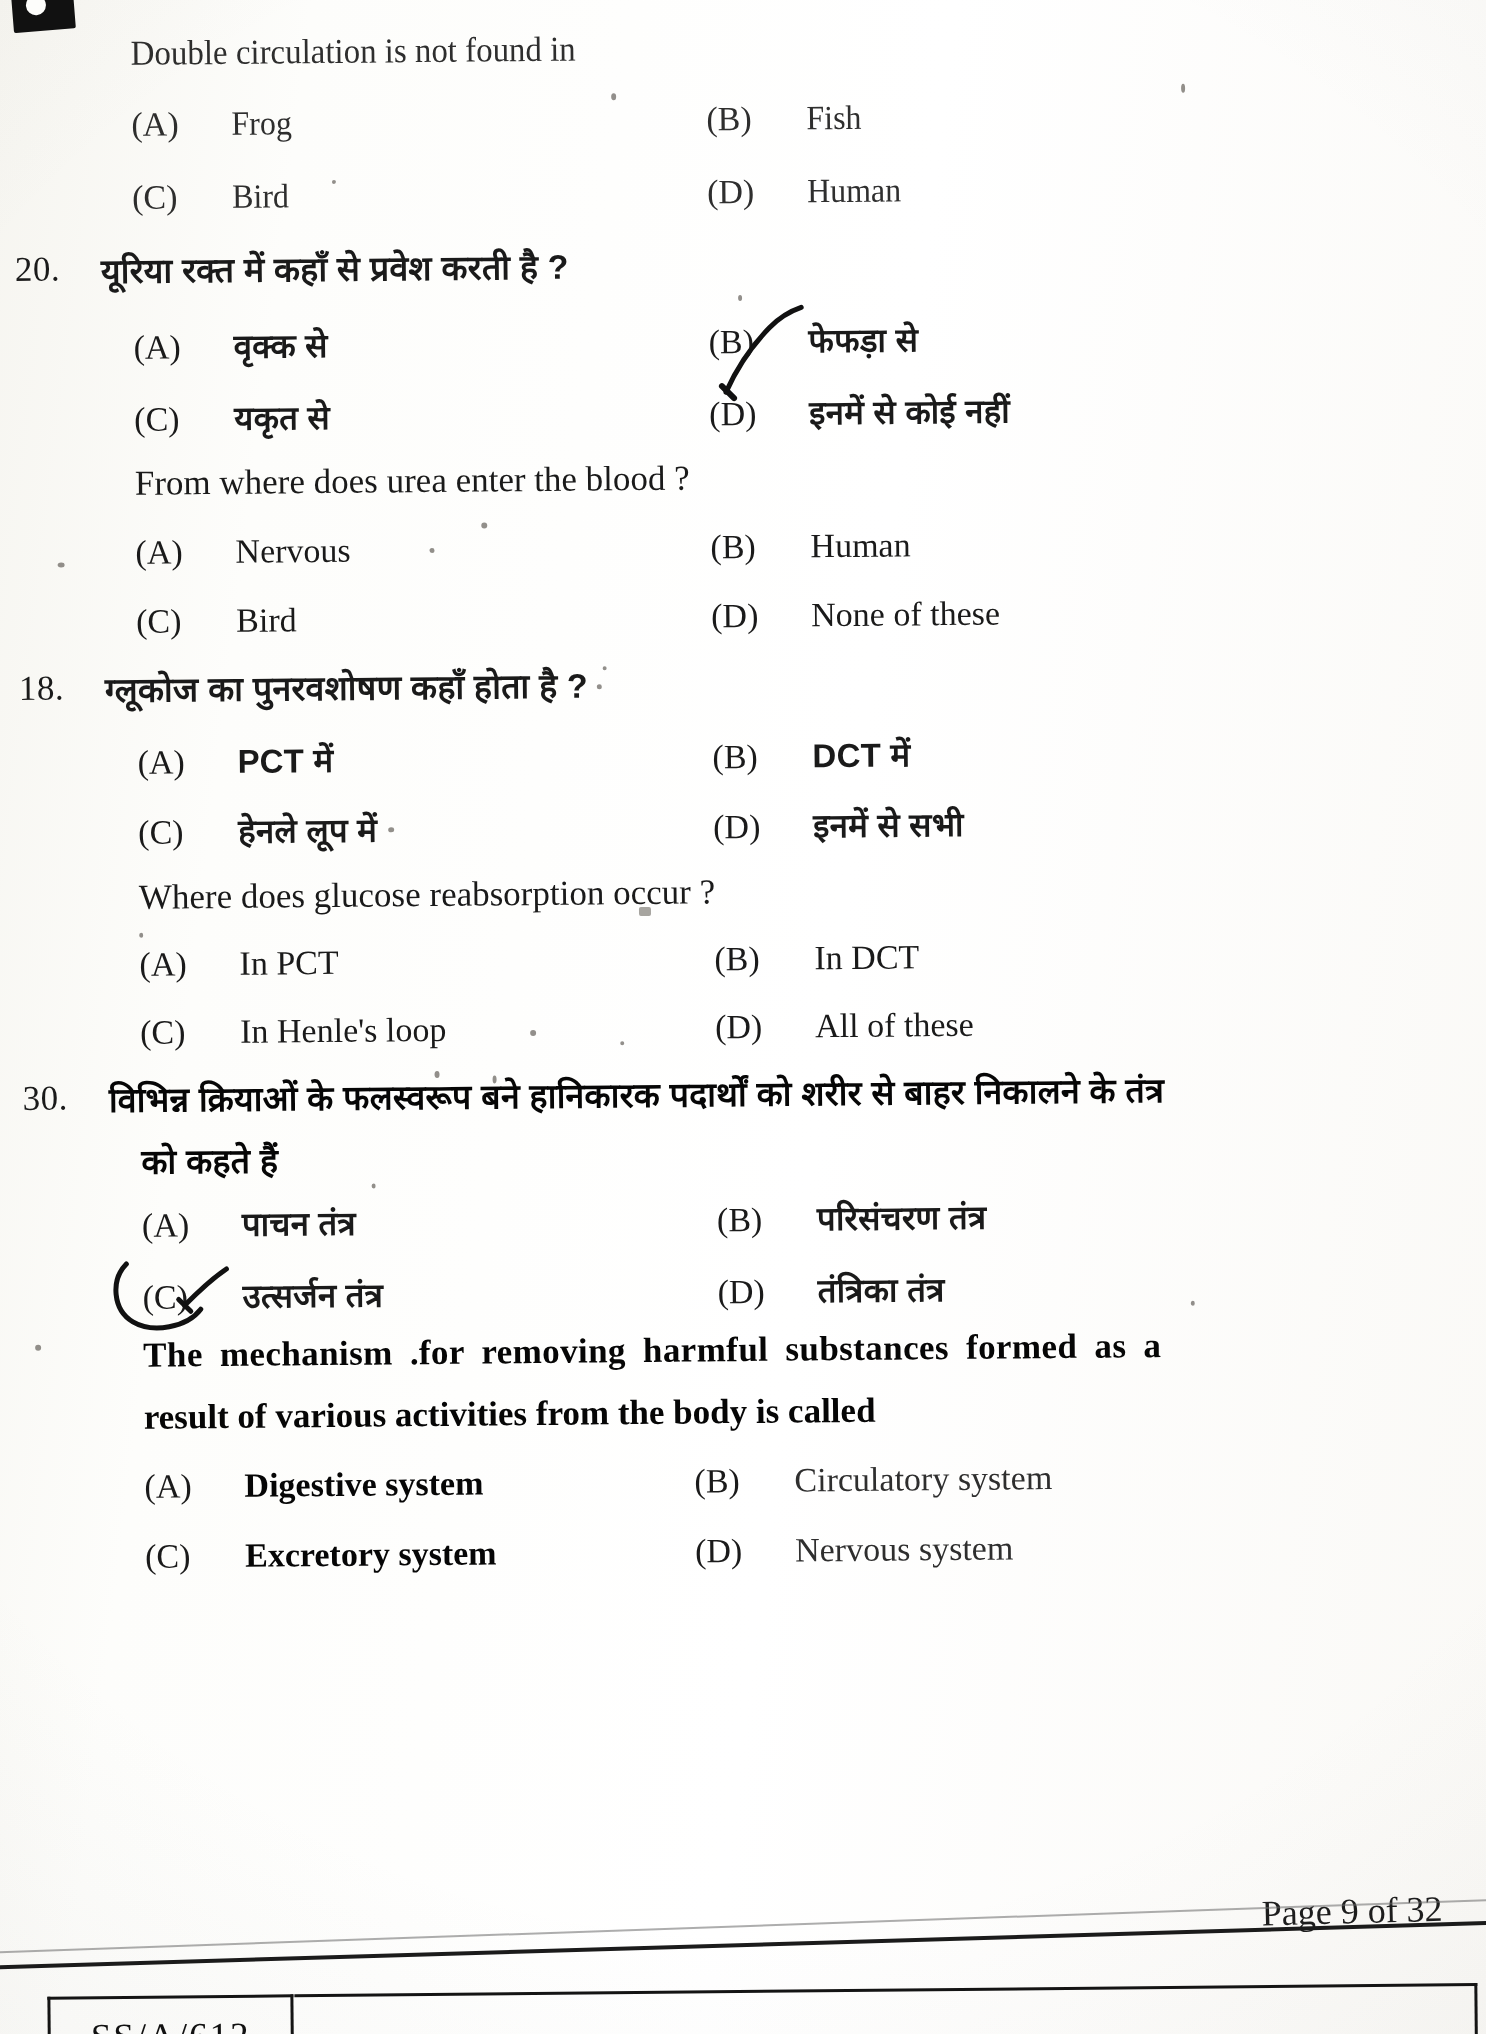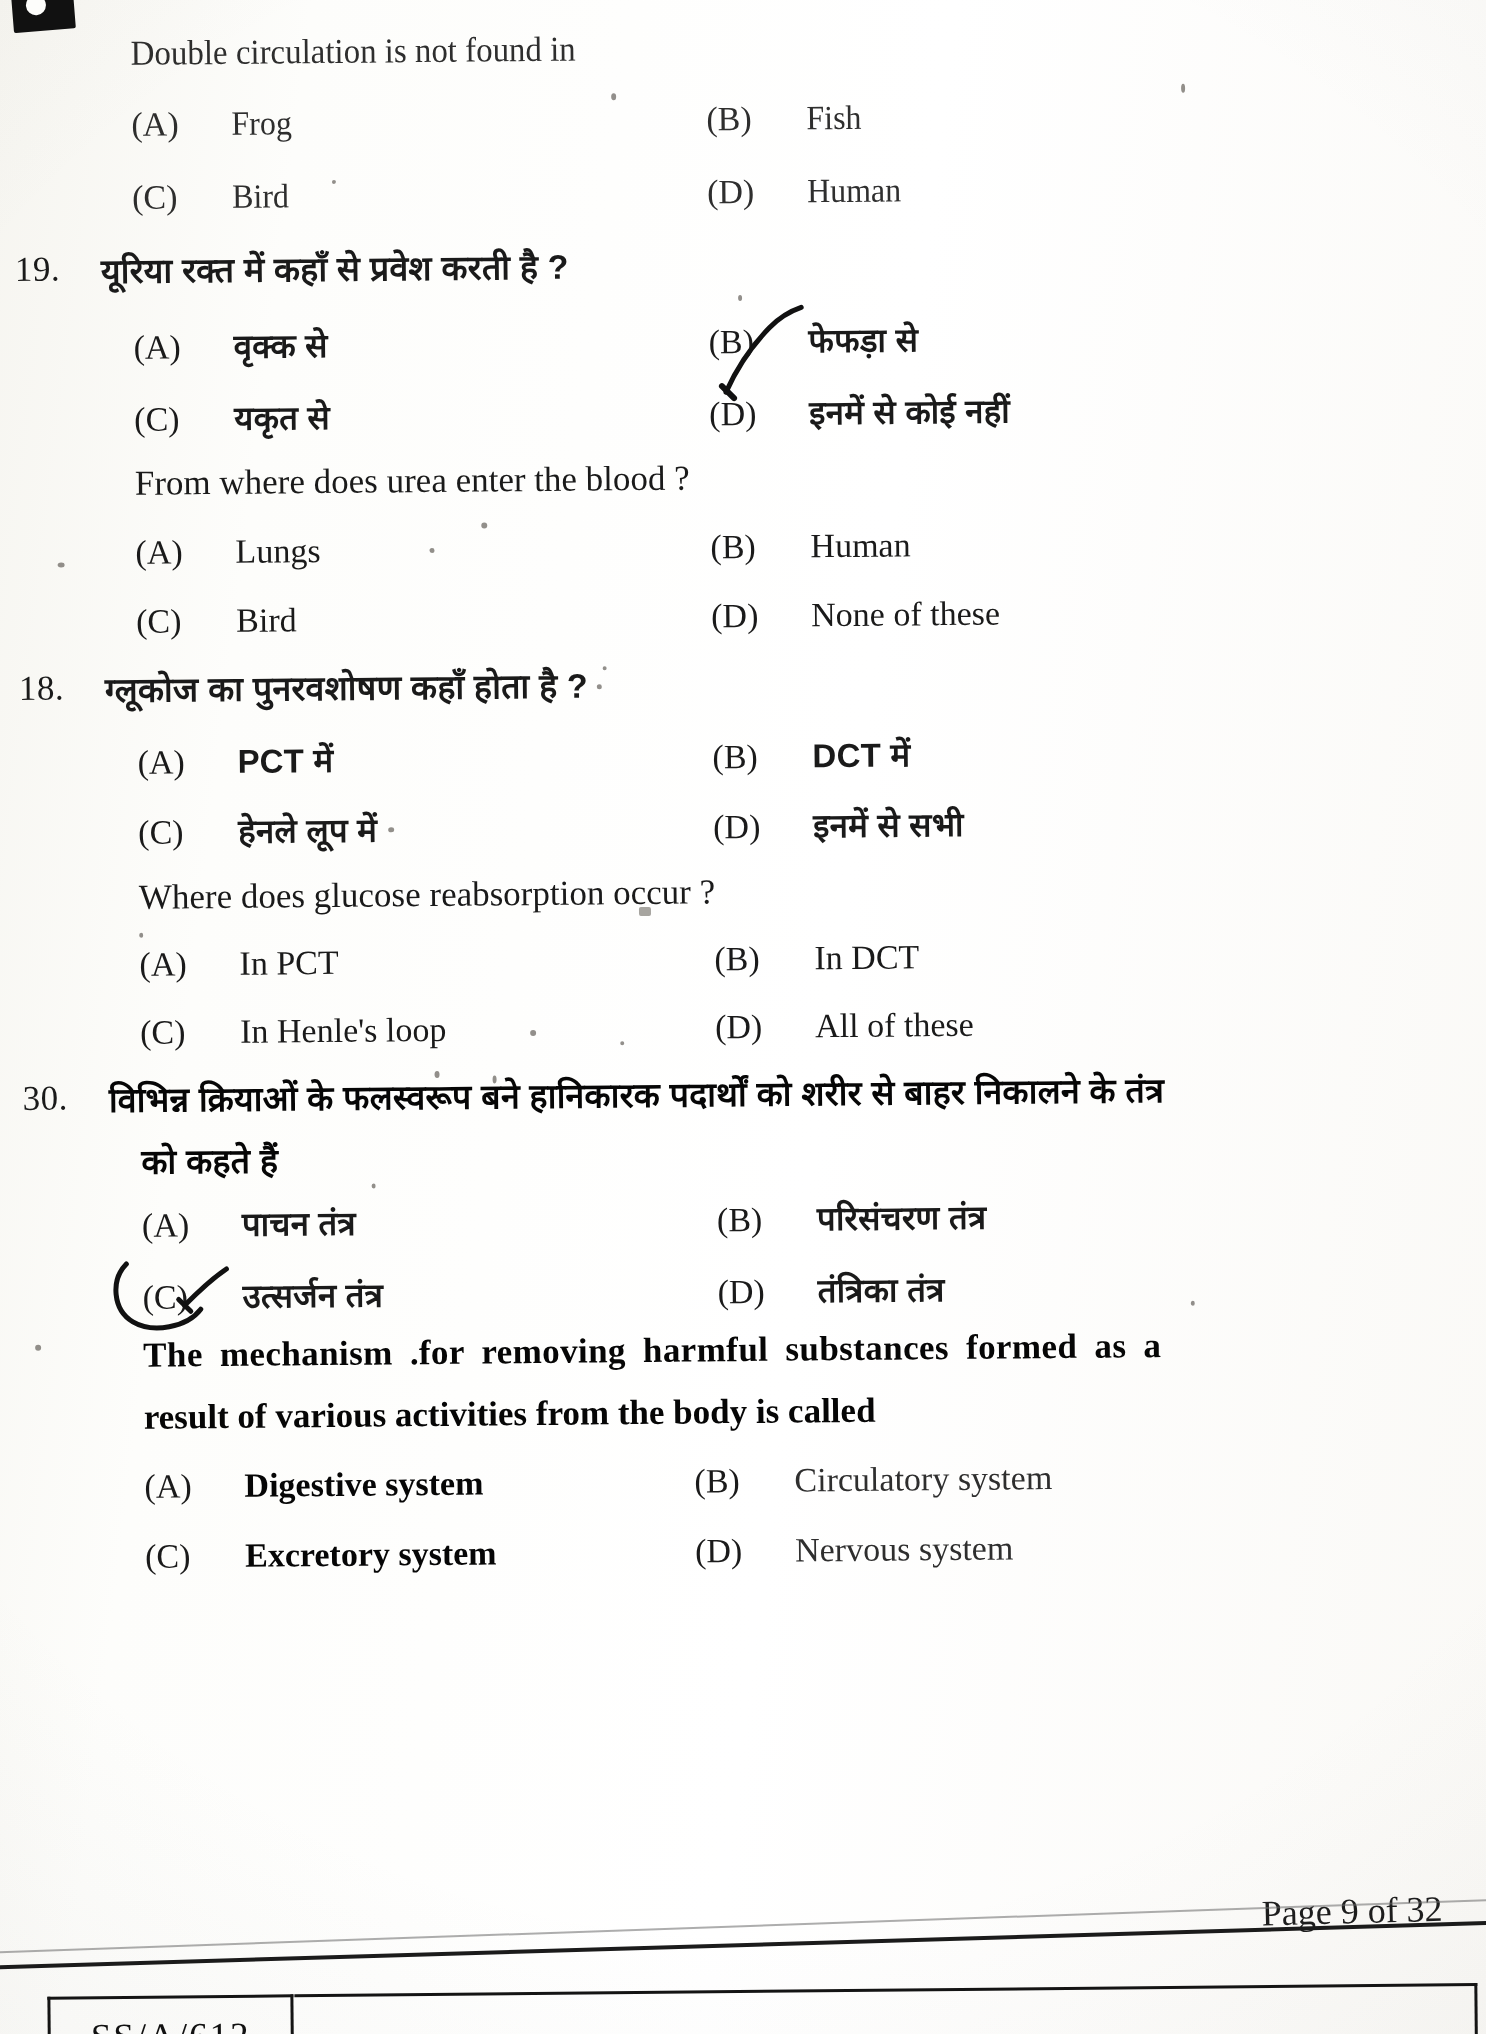--- a/index.html
+++ b/index.html
@@ -219,21 +219,21 @@
         <span class="opt-key">(C)</span>
         <span class="opt-val eng squished">Bird</span>
       </div>
       <div class="opt">
         <span class="opt-key">(D)</span>
         <span class="opt-val eng squished">Human</span>
       </div>
     </div>
 
     <div class="q-row" style="left: 22px; top: 243px;">
-      <span class="q-num">19.</span>
+      <span class="q-num">20.</span>
       <span class="q-text hindi">यूरिया रक्त में कहाँ से प्रवेश करती है ?</span>
     </div>
 
     <div class="opt-grid" style="top: 318px;">
       <div class="opt">
         <span class="opt-key">(A)</span>
         <span class="opt-val hindi">वृक्क से</span>
       </div>
       <div class="opt">
         <span class="opt-key">(B)</span>
@@ -259,21 +259,21 @@
       </div>
     </div>
 
     <div class="stem" style="top: 458px;">
       <span class="eng">From where does urea enter the blood ?</span>
     </div>
 
     <div class="opt-grid" style="top: 528px;">
       <div class="opt">
         <span class="opt-key">(A)</span>
-        <span class="opt-val eng">Lungs</span>
+        <span class="opt-val eng">Nervous</span>
       </div>
       <div class="opt">
         <span class="opt-key">(B)</span>
         <span class="opt-val eng">Human</span>
       </div>
     </div>
 
     <div class="opt-grid" style="top: 597px;">
       <div class="opt">
         <span class="opt-key">(C)</span>

